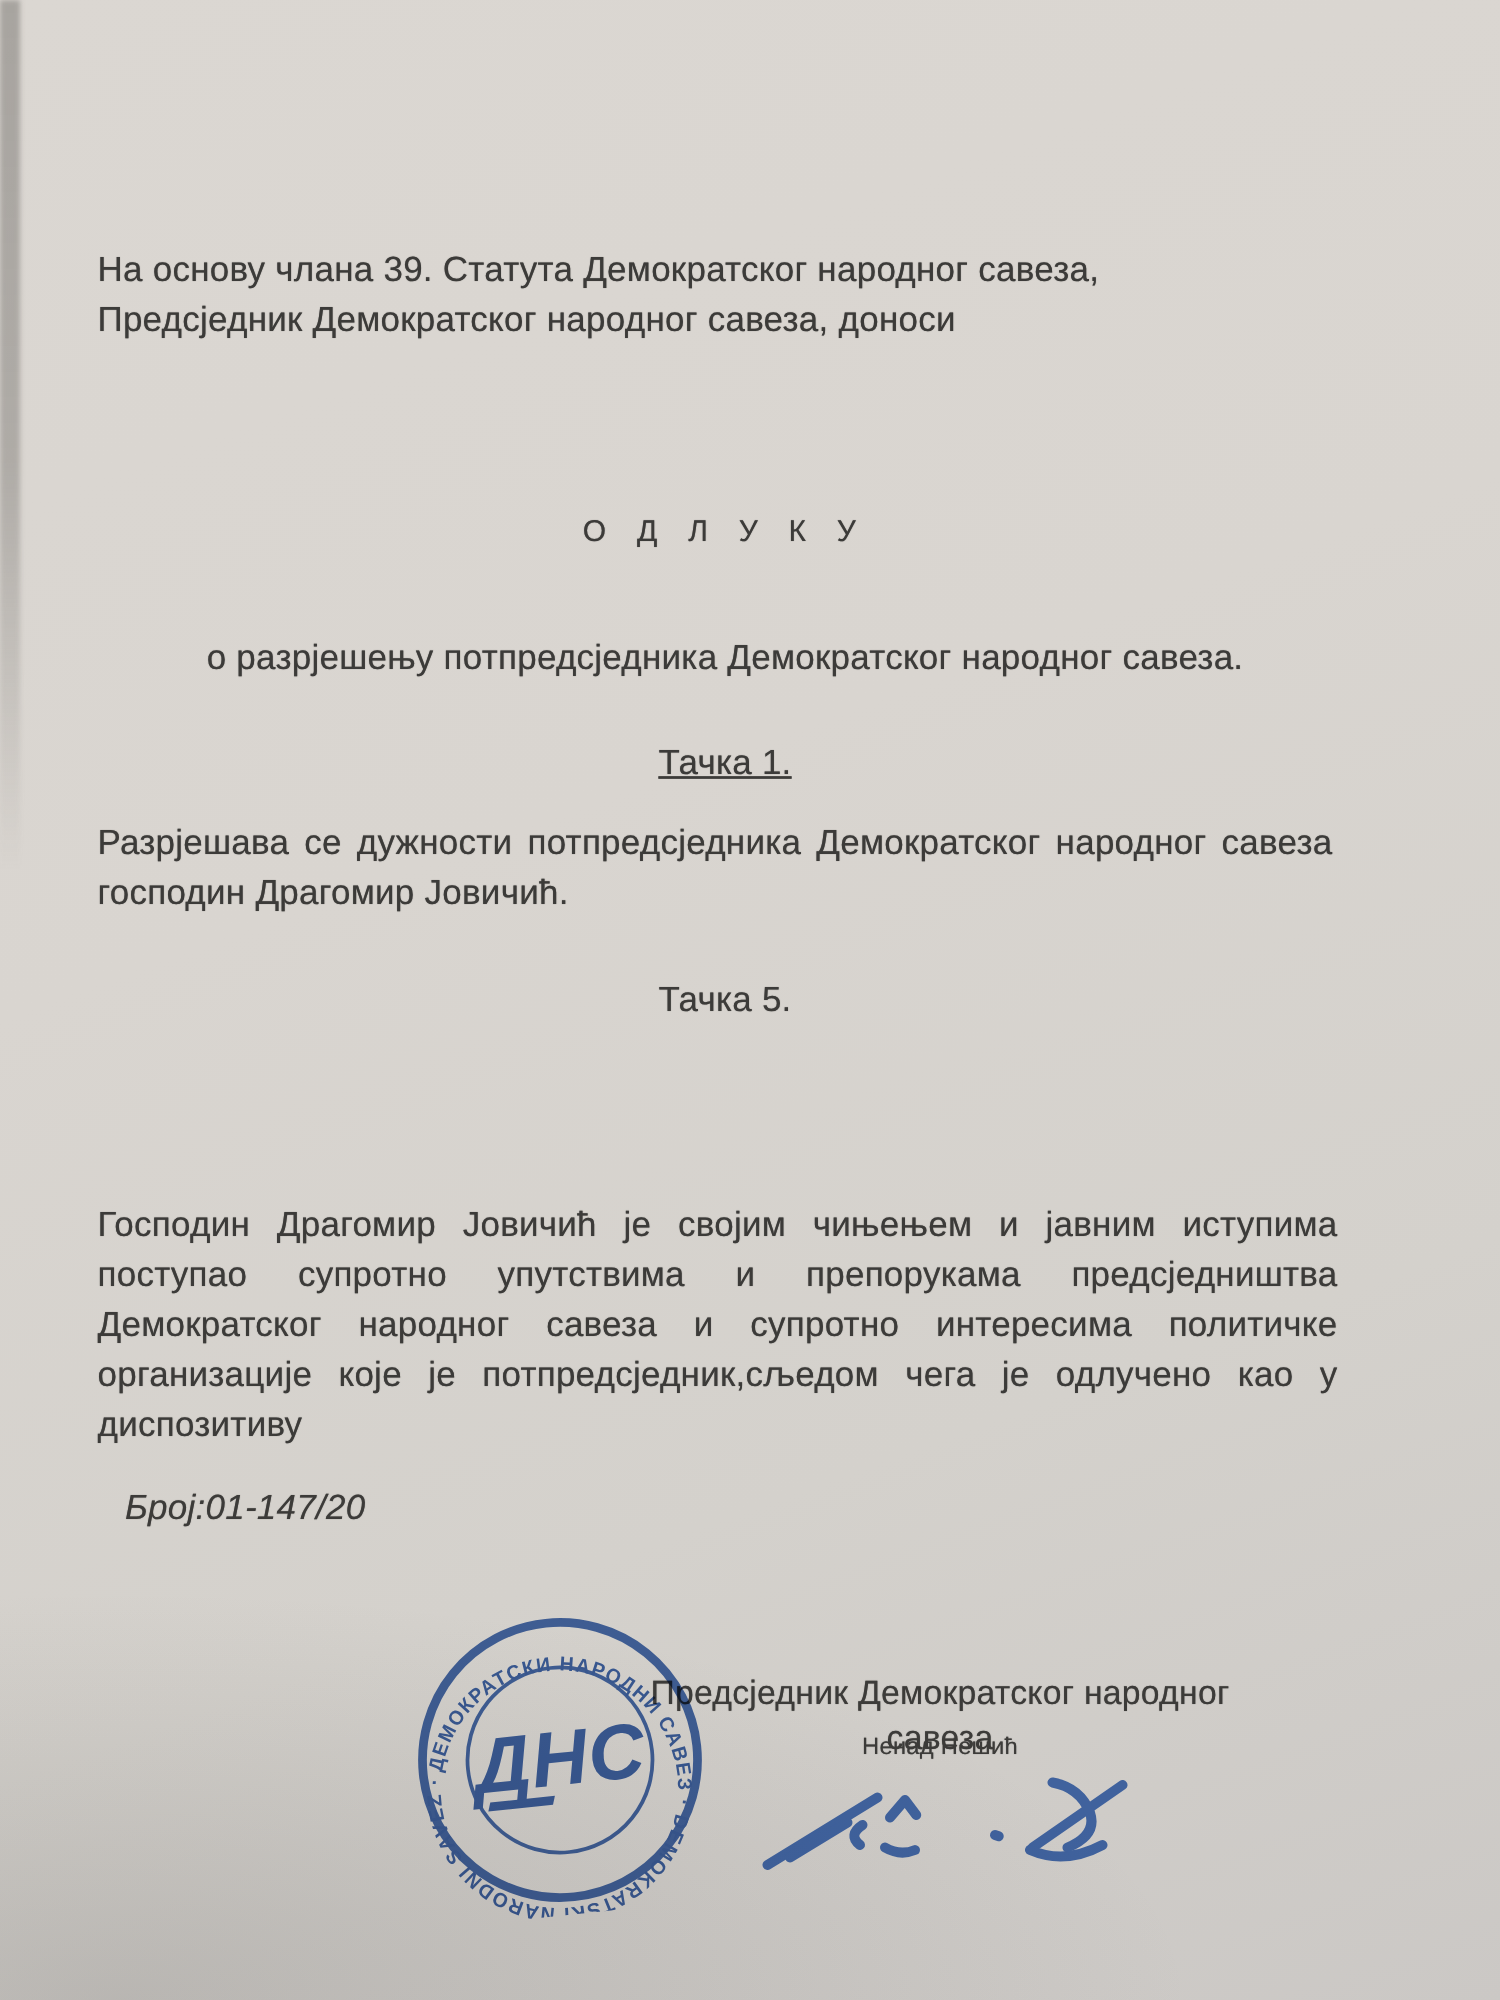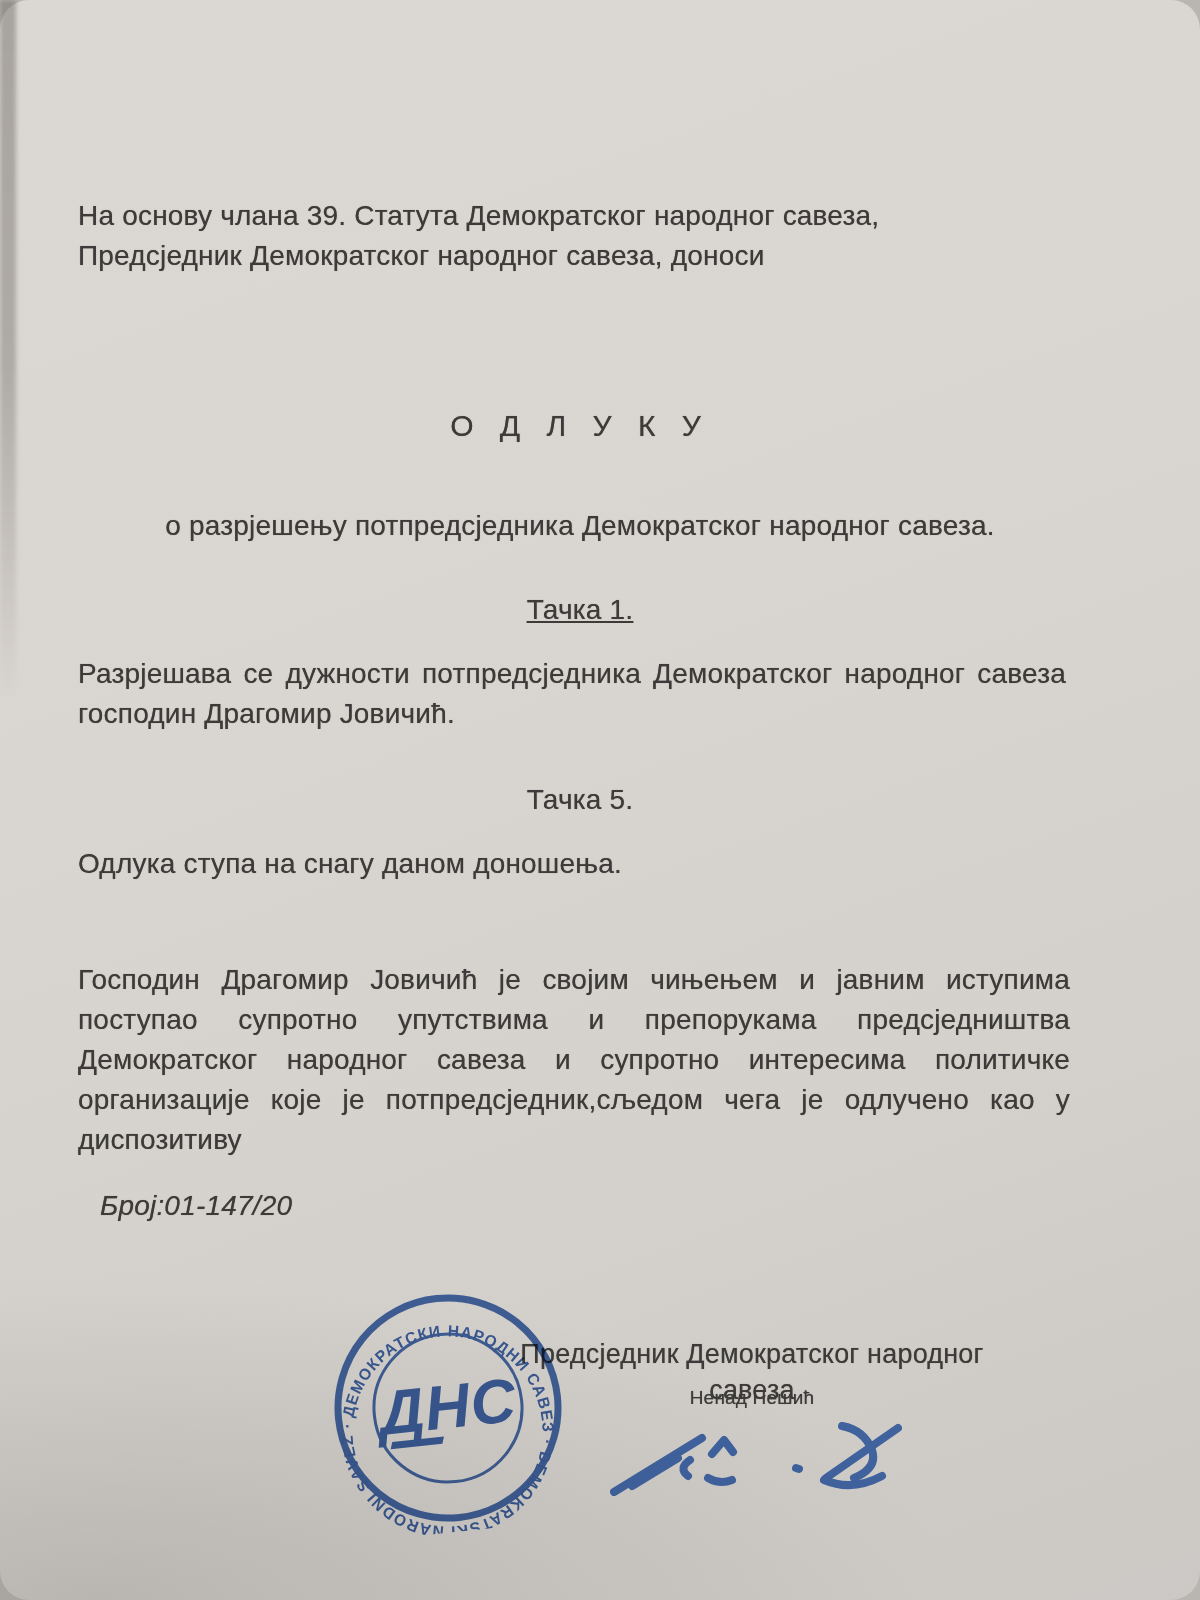--- a/index.html
+++ b/index.html
@@ -6,38 +6,37 @@
   body{
     width:1200px;height:1600px;
     font-family:"Liberation Sans","DejaVu Sans",sans-serif;
     background:#b9b6b2;
     overflow:hidden;
   }
   .page{
     position:relative;width:1200px;height:1600px;
     background:linear-gradient(160deg,#dbd7d2 0%,#d9d5d0 40%,#d4d1cc 70%,#cbc8c5 100%);
     color:#3c3b39;
-    border-radius:29px;
   }
   .edge-left{
     position:absolute;left:0;top:0;width:16px;height:820px;
     background:linear-gradient(to bottom,rgba(105,102,98,.45) 0%,rgba(105,102,98,.38) 45%,rgba(105,102,98,0) 85%);
     filter:blur(2px);
     pointer-events:none;
   }
   .shade-bl{
     position:absolute;left:0;bottom:0;width:100%;height:420px;
     background:radial-gradient(ellipse at 8% 100%,rgba(88,86,84,.20),rgba(88,86,84,0) 55%);
     pointer-events:none;
   }
   .txt{position:absolute;font-size:28px;line-height:40px;letter-spacing:.2px;
        text-shadow:0 0 .7px rgba(62,61,59,.75);}
   .center{left:60px;width:1040px;text-align:center;}
   .intro{left:78px;top:196px;width:935px;}
-  .title{top:406px;font-size:30px;letter-spacing:9px;}
+  .title{top:406px;font-size:24px;letter-spacing:9px;}
   .subtitle{top:470px;margin-top:36px;}
   .h-t1{top:590px;text-decoration:underline;}
   .p1{left:78px;top:654px;width:988px;text-align:justify;}
   .h-t2{top:780px;}
   .p2{left:78px;top:844px;width:900px;}
   .h-obr{top:900px;letter-spacing:3px;}
   .p3{left:78px;top:960px;width:992px;text-align:justify;}
   .refnum{left:100px;top:1186px;font-style:italic;}
   .placedate{left:100px;top:1222px;}
   .sig-role{left:486px;top:1336px;width:532px;text-align:center;font-size:27px;line-height:36px;}
@@ -63,21 +62,20 @@
   <div class="txt intro">На основу члана 39. Статута Демократског народног савеза, Предсједник Демократског народног савеза, доноси</div>
 
   <div class="txt center title">О Д Л У К У</div>
 
   <div class="txt center subtitle">о разрјешењу потпредсједника Демократског народног савеза.</div>
 
   <div class="txt center h-t1">Тачка 1.</div>
   <div class="txt p1">Разрјешава се дужности потпредсједника Демократског народног савеза господин Драгомир Јовичић.</div>
 
   <div class="txt center h-t2">Тачка 5.</div>
-  <div class="txt p2">Одлука ступа на снагу даном доношења.</div>
 
   <div class="txt p3">Господин Драгомир Јовичић је својим чињењем и јавним иступима поступао супротно упутствима и препорукама предсједништва Демократског народног савеза и супротно интересима политичке организације које је потпредсједник,сљедом чега је одлучено као у диспозитиву</div>
 
   <div class="txt refnum">Број:01-147/20</div>
 
   <div class="txt sig-role">Предсједник Демократског народног савеза</div>
   <div class="txt sig-name">Ненад Нешић</div>
 
   <svg class="stamp" viewBox="0 0 244 248" xmlns="http://www.w3.org/2000/svg">
     <defs>

